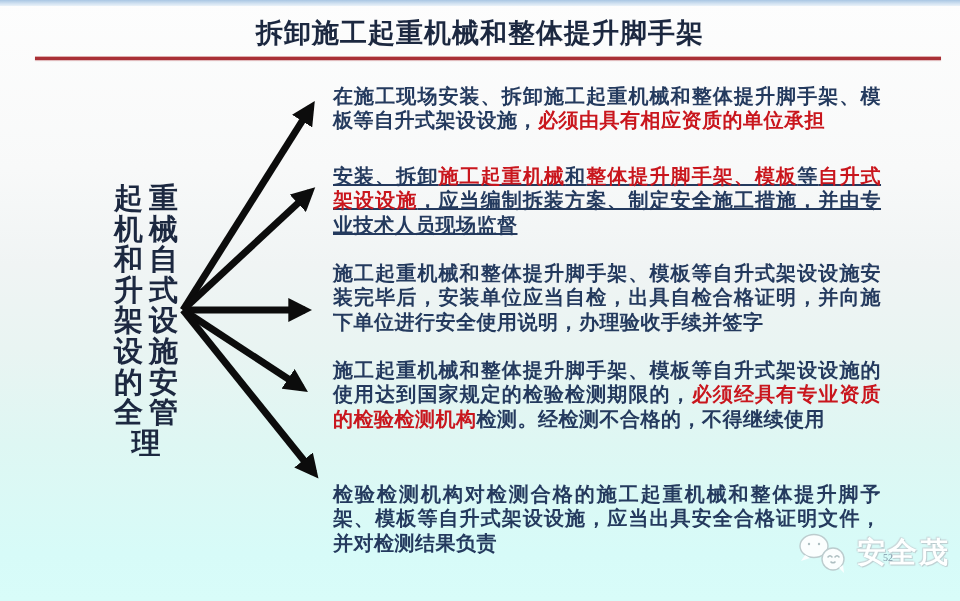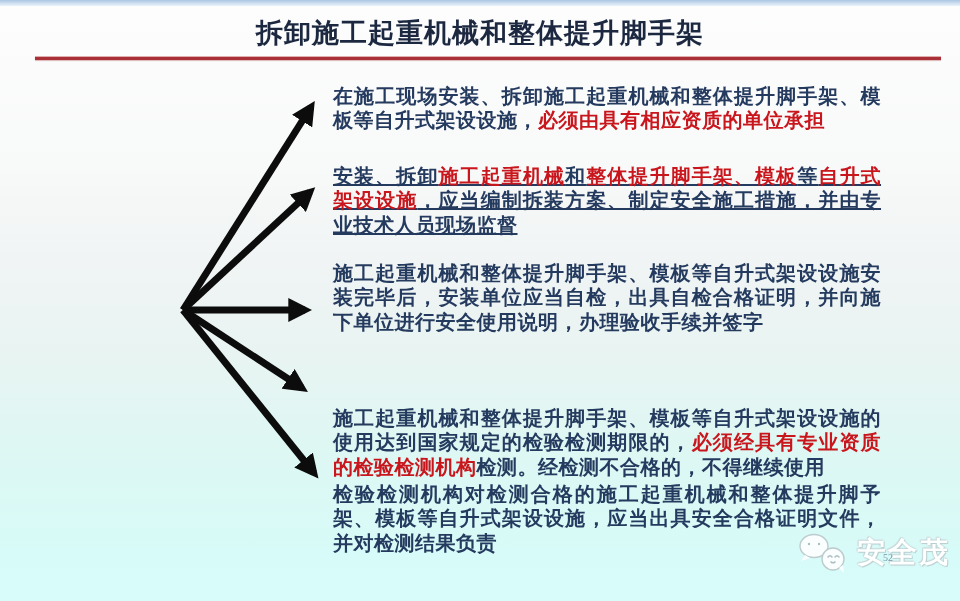--- a/index.html
+++ b/index.html
@@ -54,41 +54,50 @@
 <body>
 
 <div class="slide">
 
   <div class="top-strip"></div>
 
   <div class="slide-title" style="color: rgb(28, 40, 64);">拆卸施工起重机械和整体提升脚手架</div>
 
   <div class="red-divider" style="background: rgb(169, 48, 54);"></div>
 
+  <div class="vertical-label" style="color: rgb(28, 40, 64);">起重
+机械
+和自
+升式
+架设
+设施
+的安
+全管
+理</div>
 
   <svg class="arrows-svg" width="165" height="405" viewBox="0 0 165 405">
     <defs>
       <marker id="ah" viewBox="0 0 10 10" refX="7" refY="5" markerWidth="3.4" markerHeight="3.4" orient="auto">
         <path d="M0,0 L10,5 L0,10 z" fill="#0c0c0c"></path>
       </marker>
     </defs>
     <g stroke="#0c0c0c" stroke-width="7" fill="none">
       <line x1="13" y1="225" x2="141" y2="22" marker-end="url(#ah)"></line>
       <line x1="13" y1="225" x2="140" y2="107" marker-end="url(#ah)"></line>
       <line x1="13" y1="225" x2="135" y2="225" marker-end="url(#ah)"></line>
       <line x1="13" y1="225" x2="132" y2="303" marker-end="url(#ah)"></line>
       <line x1="13" y1="225" x2="144" y2="388" marker-end="url(#ah)"></line>
     </g>
   </svg>
 
   <div class="bullets" id="bullets">
       <div class="bullet" style="color: rgb(36, 58, 94);"><span class="seg">在施工现场安装、拆卸施工起重机械和整体提升脚手架、模板等自升式架设设施，</span><span class="em" style="color: rgb(201, 22, 29);">必须由具有相应资质的单位承担</span></div>
       <div class="bullet" style="color: rgb(36, 58, 94); text-decoration: underline;"><span class="seg">安装、拆卸</span><span class="em" style="color: rgb(201, 22, 29);">施工起重机械</span><span class="seg">和</span><span class="em" style="color: rgb(201, 22, 29);">整体提升脚手架、模板</span><span class="seg">等</span><span class="em" style="color: rgb(201, 22, 29);">自升式架设设施</span><span class="seg">，应当编制拆装方案、制定安全施工措施，并由专业技术人员现场监督</span></div>
       <div class="bullet" style="color: rgb(36, 58, 94);"><span class="seg">施工起重机械和整体提升脚手架、模板等自升式架设设施安装完毕后，安装单位应当自检，出具自检合格证明，并向施下单位进行安全使用说明，办理验收手续并签字</span></div>
-      <div class="bullet" style="color: rgb(36, 58, 94); margin-top: 48px;"><span class="seg">施工起重机械和整体提升脚手架、模板等自升式架设设施的使用达到国家规定的检验检测期限的，</span><span class="em" style="color: rgb(201, 22, 29);">必须经具有专业资质的检验检测机构</span><span class="seg">检测。经检测不合格的，不得继续使用</span></div>
+      <div class="bullet" style="color: rgb(36, 58, 94);"><span class="seg">施工起重机械和整体提升脚手架、模板等自升式架设设施的使用达到国家规定的检验检测期限的，</span><span class="em" style="color: rgb(201, 22, 29);">必须经具有专业资质的检验检测机构</span><span class="seg">检测。经检测不合格的，不得继续使用</span></div>
       <div class="bullet" style="color: rgb(36, 58, 94);"><span class="seg">检验检测机构对检测合格的施工起重机械和整体提升脚予架、模板等自升式架设设施，应当出具安全合格证明文件，并对检测结果负责</span></div>
     </div>
 
   <div class="brand">
     <svg width="58" height="46" viewBox="0 0 58 46">
       <g fill="#fbfefe" stroke="#bcccce" stroke-width="1.4">
         <ellipse cx="19" cy="16" rx="14" ry="11.5"></ellipse>
         <path d="M10 25 l-4 6 l9 -3 z" stroke="none"></path>
         <circle cx="38" cy="29" r="11"></circle>
         <path d="M44 38 l5 5 l-1 -8 z" stroke="none"></path>

